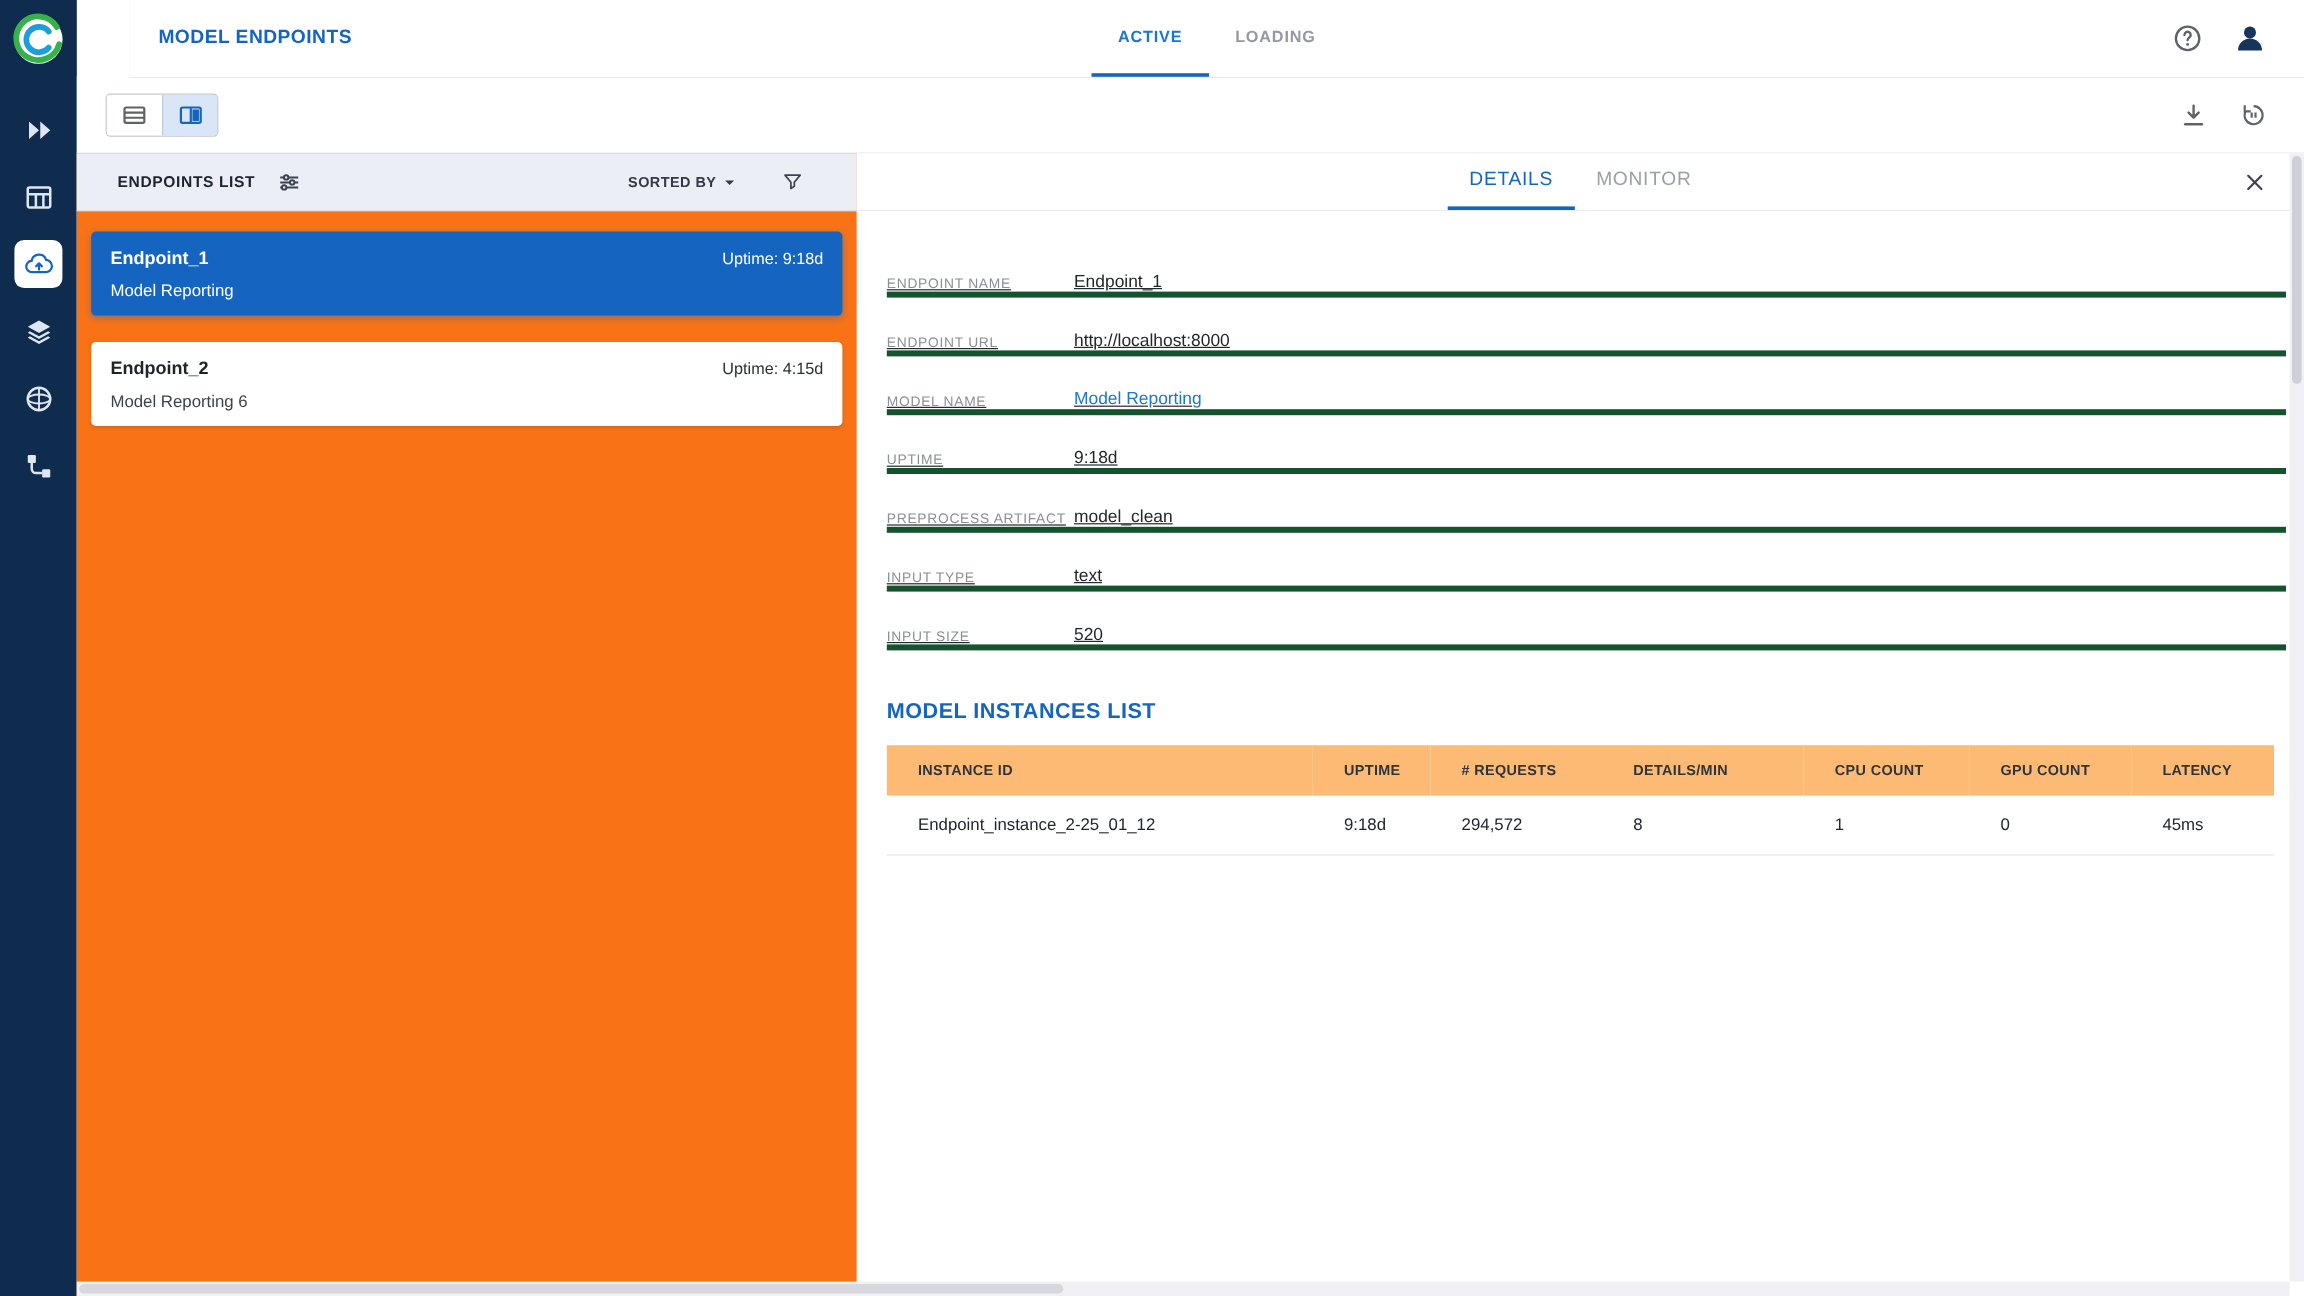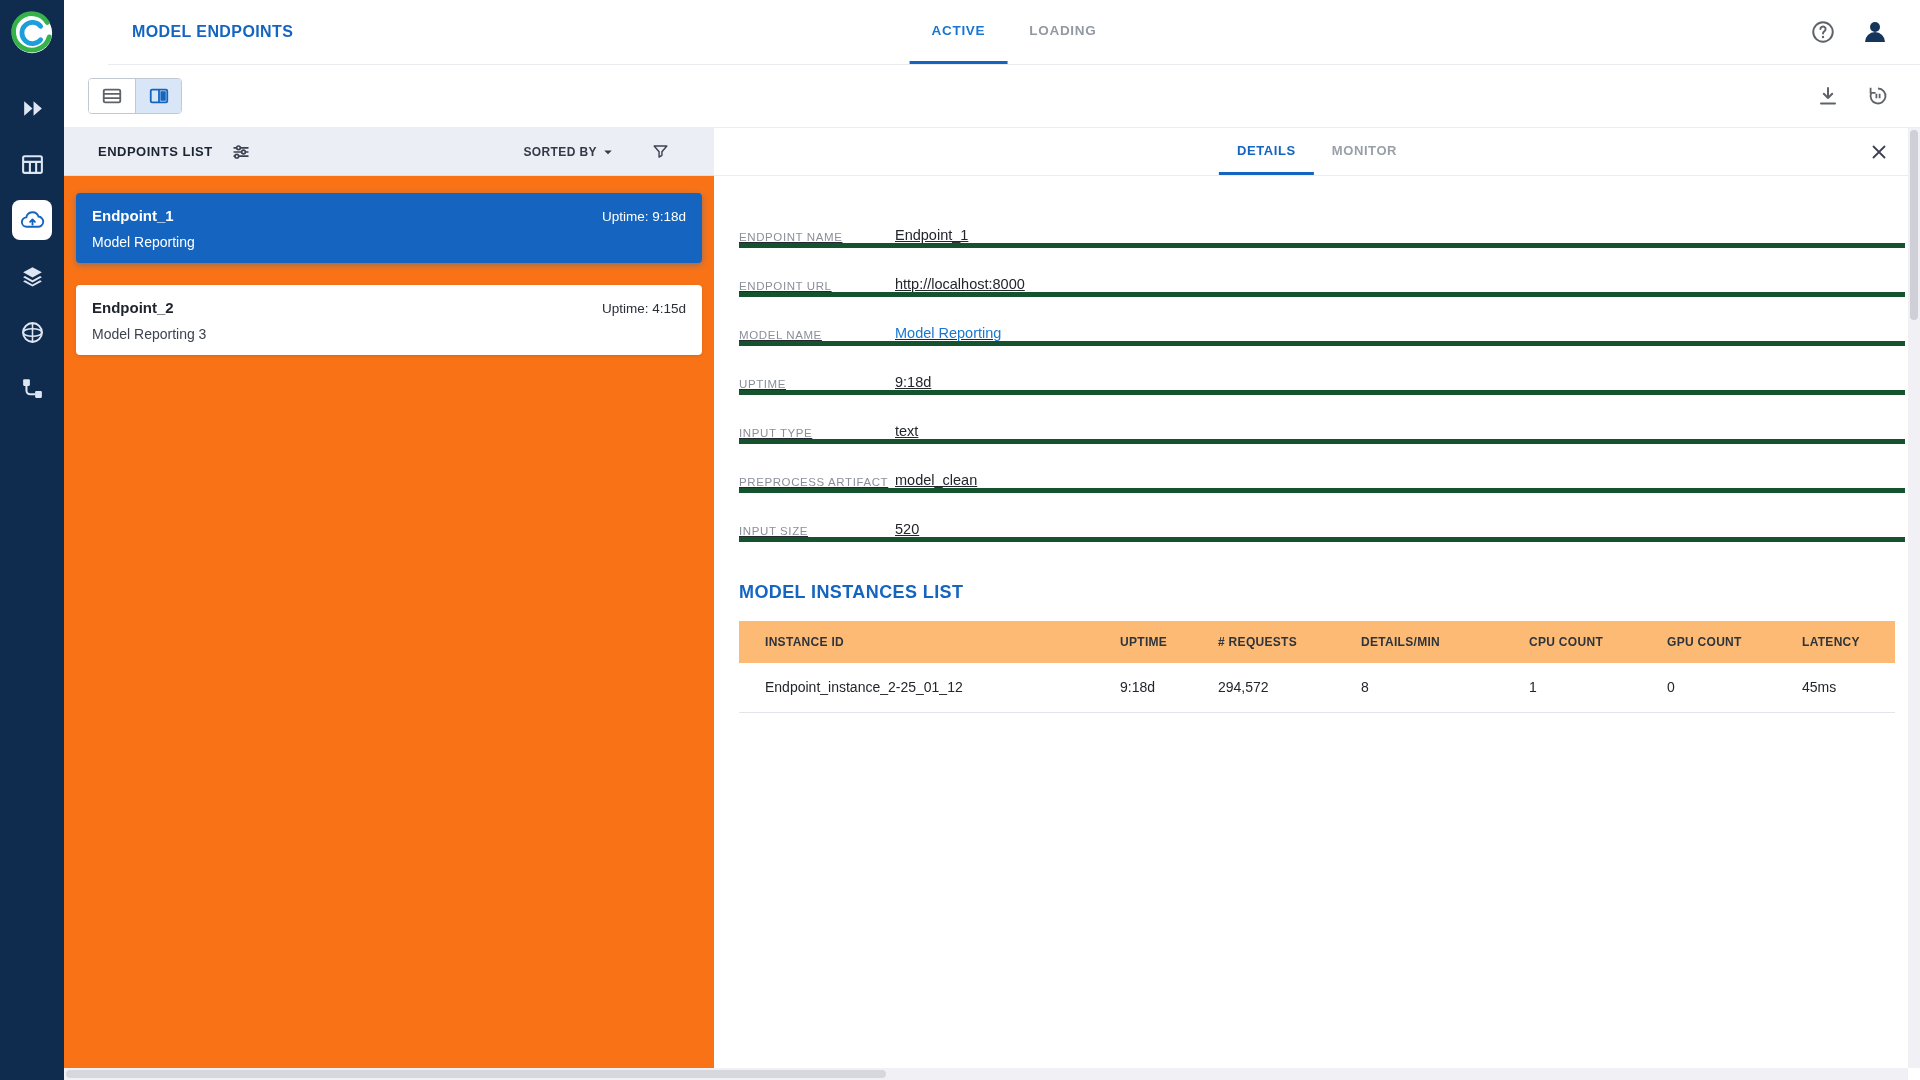--- a/index.html
+++ b/index.html
@@ -110,21 +110,21 @@
   .details-panel { flex:1; min-width:0; background:#fff; display:flex; flex-direction:column; }
   .details-header {
     height:48px; flex-shrink:0; position:relative; border-bottom:1px solid #ececf2;
     display:flex; align-items:center;
   }
   .details-tabs {
     position:absolute; left:50%; top:0; transform:translateX(-50%); height:100%; display:flex;
   }
   .dtab {
     padding:0 18px; display:flex; align-items:center;
-    font-size:13px; font-weight:700; letter-spacing:.6px;
+    font-size:16px; font-weight:400; letter-spacing:.6px;
     color:#9aa0a8; border-bottom:3px solid transparent; cursor:pointer;
   }
   .dtab.active { color:#1565c0; border-bottom-color:#1565c0; }
   .close-btn { position:absolute; right:30px; top:50%; transform:translateY(-50%); color:#3c4350; }
 
   .details-body { flex:1; overflow:hidden; padding:23px 15px 0 25px; }
   .field-row {
     display:flex; align-items:flex-end; height:49px; border-bottom:5px solid #14532d;text-decoration:underline;
   }
   .field-label {
@@ -326,21 +326,21 @@
             <span class="card-uptime">Uptime: 9:18d</span>
           </div>
           <div class="card-model">Model Reporting</div>
         </div>
 
         <div class="endpoint-card">
           <div class="card-top">
             <span class="card-title">Endpoint_2</span>
             <span class="card-uptime">Uptime: 4:15d</span>
           </div>
-          <div class="card-model">Model Reporting 3</div>
+          <div class="card-model">Model Reporting 6</div>
         </div>
       </div>
     </section>
 
     <section class="details-panel">
       <div class="details-header">
         <div class="details-tabs">
           <div class="dtab active">DETAILS</div>
           <div class="dtab">MONITOR</div>
         </div>
@@ -362,26 +362,26 @@
         </div>
         <div class="field-row">
           <span class="field-label">MODEL NAME</span>
           <span class="field-value link">Model Reporting</span>
         </div>
         <div class="field-row">
           <span class="field-label">UPTIME</span>
           <span class="field-value">9:18d</span>
         </div>
         <div class="field-row">
+          <span class="field-label">PREPROCESS ARTIFACT</span>
+          <span class="field-value">model_clean</span>
+        </div>
+        <div class="field-row">
           <span class="field-label">INPUT TYPE</span>
           <span class="field-value">text</span>
-        </div>
-        <div class="field-row">
-          <span class="field-label">PREPROCESS ARTIFACT</span>
-          <span class="field-value">model_clean</span>
         </div>
         <div class="field-row">
           <span class="field-label">INPUT SIZE</span>
           <span class="field-value">520</span>
         </div>
 
         <div class="instances-title">MODEL INSTANCES LIST</div>
 
         <table class="instances">
           <colgroup>

